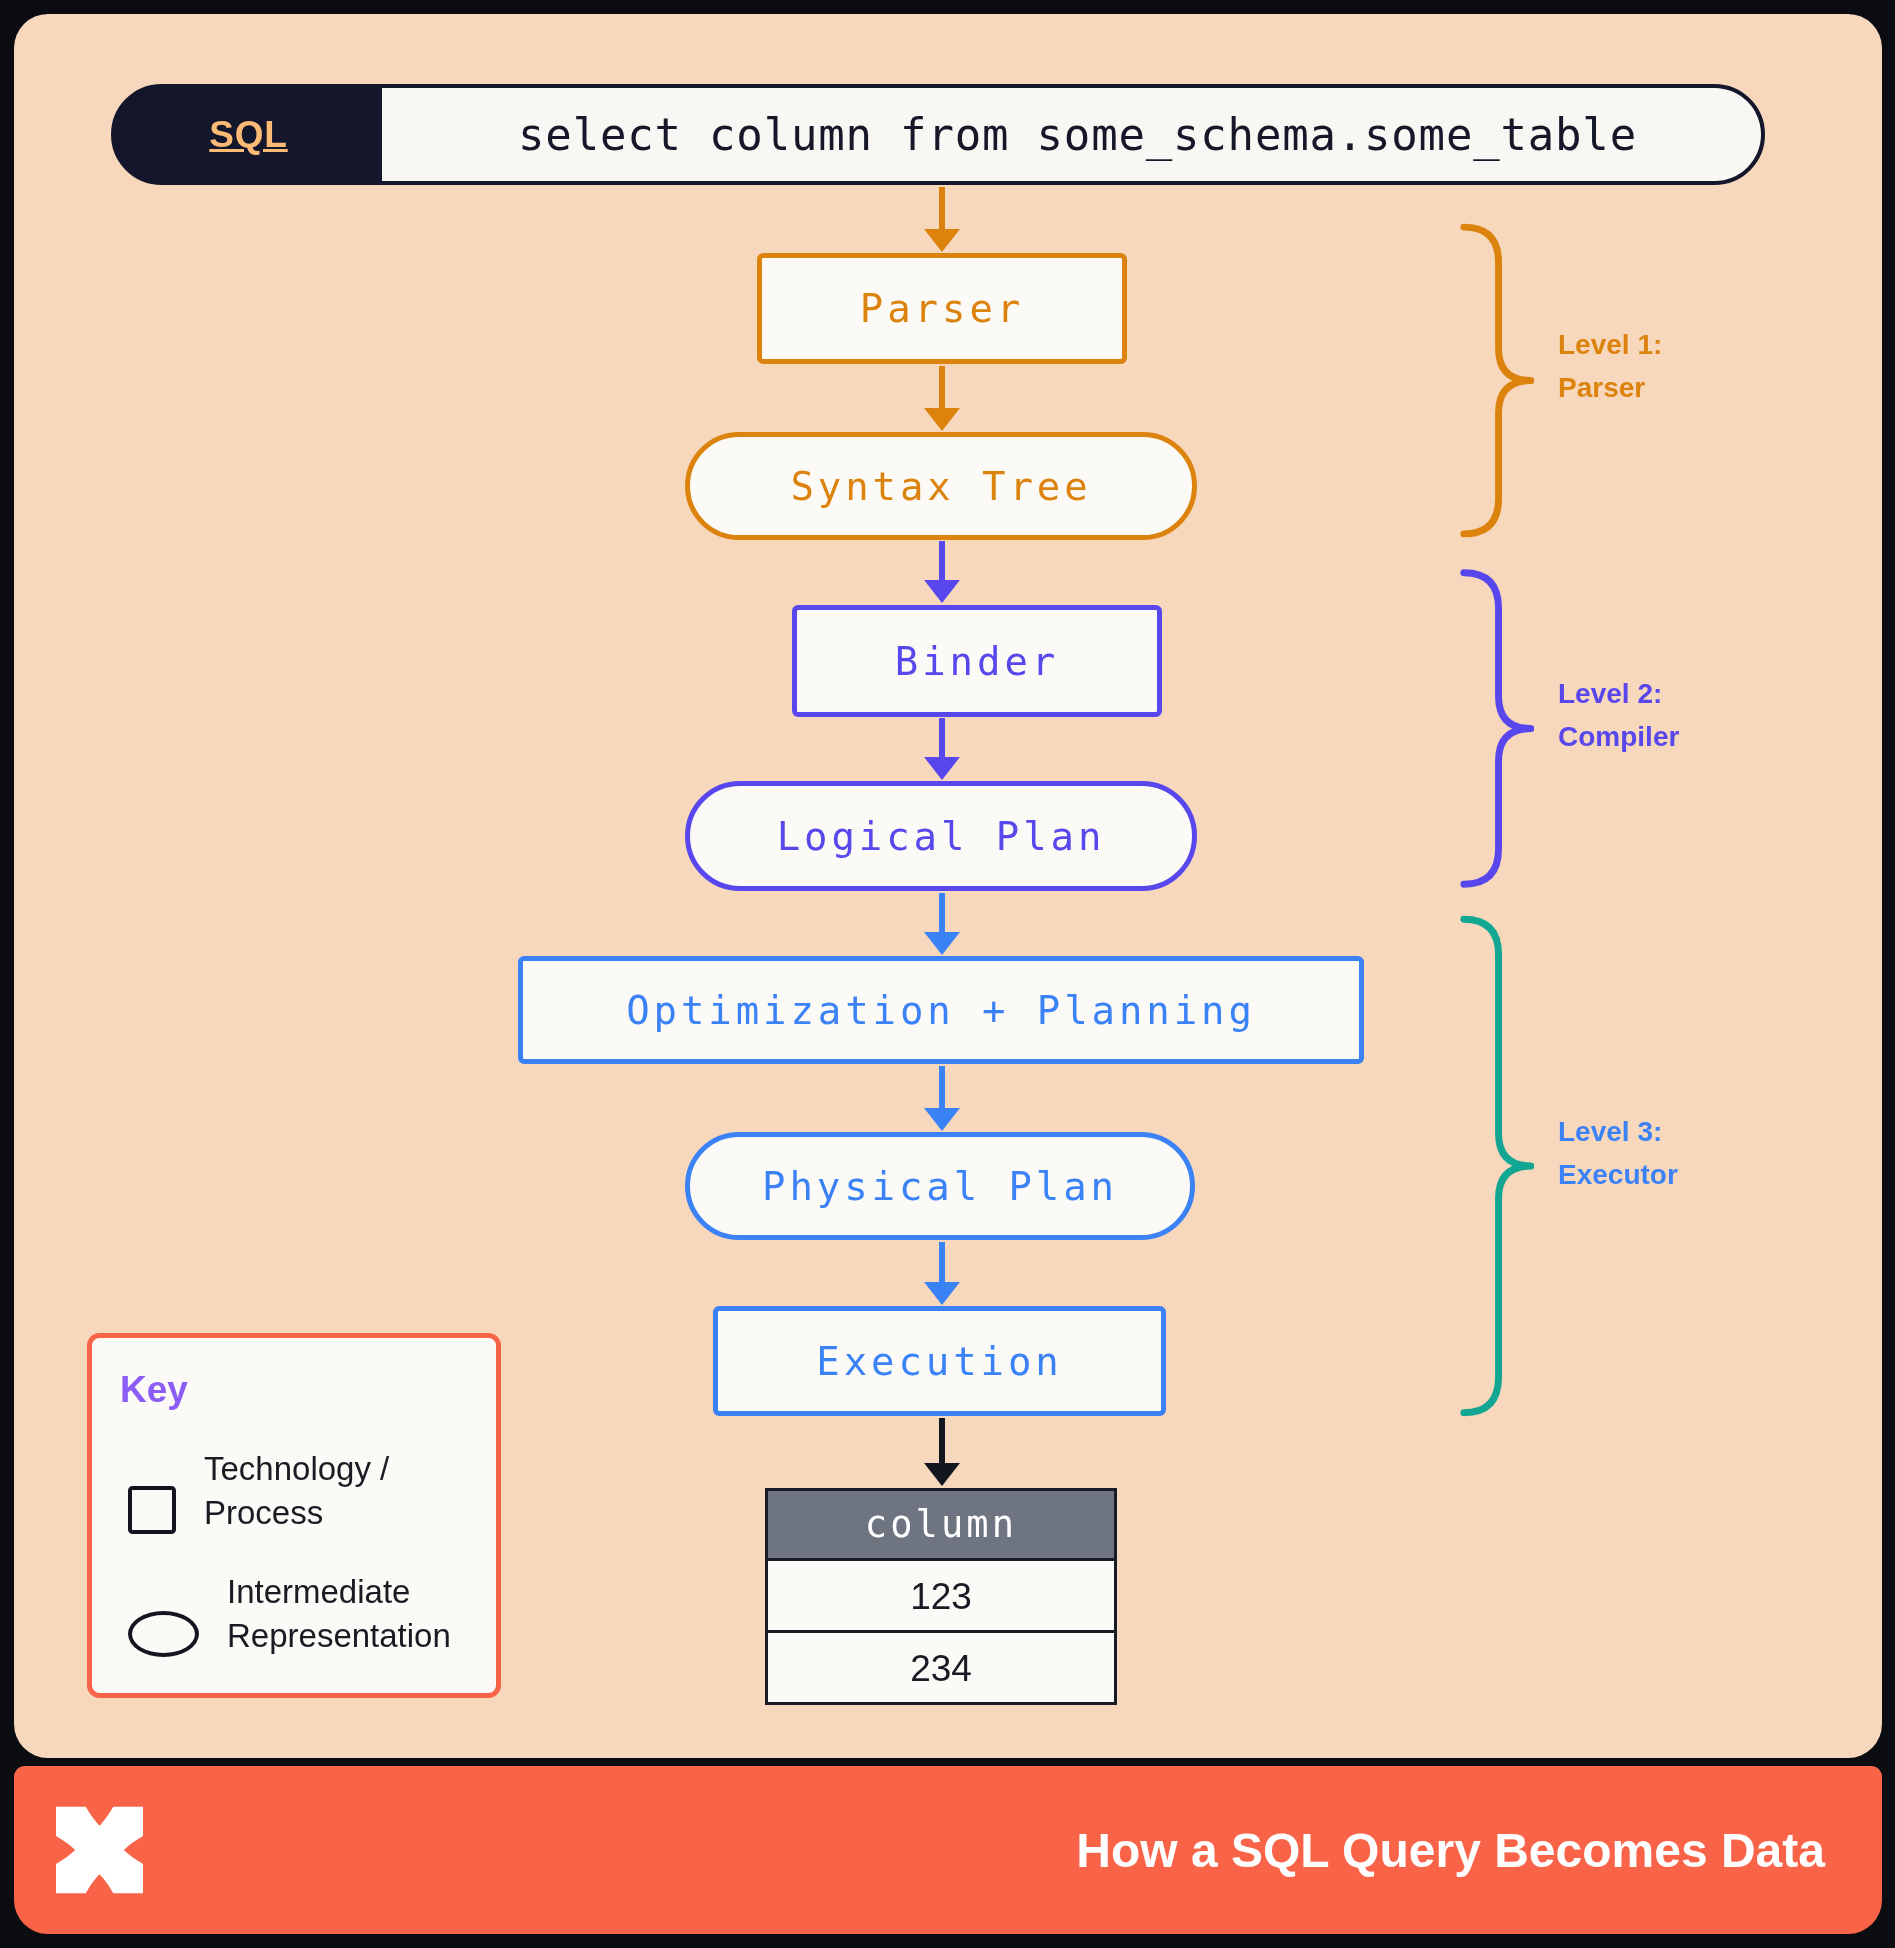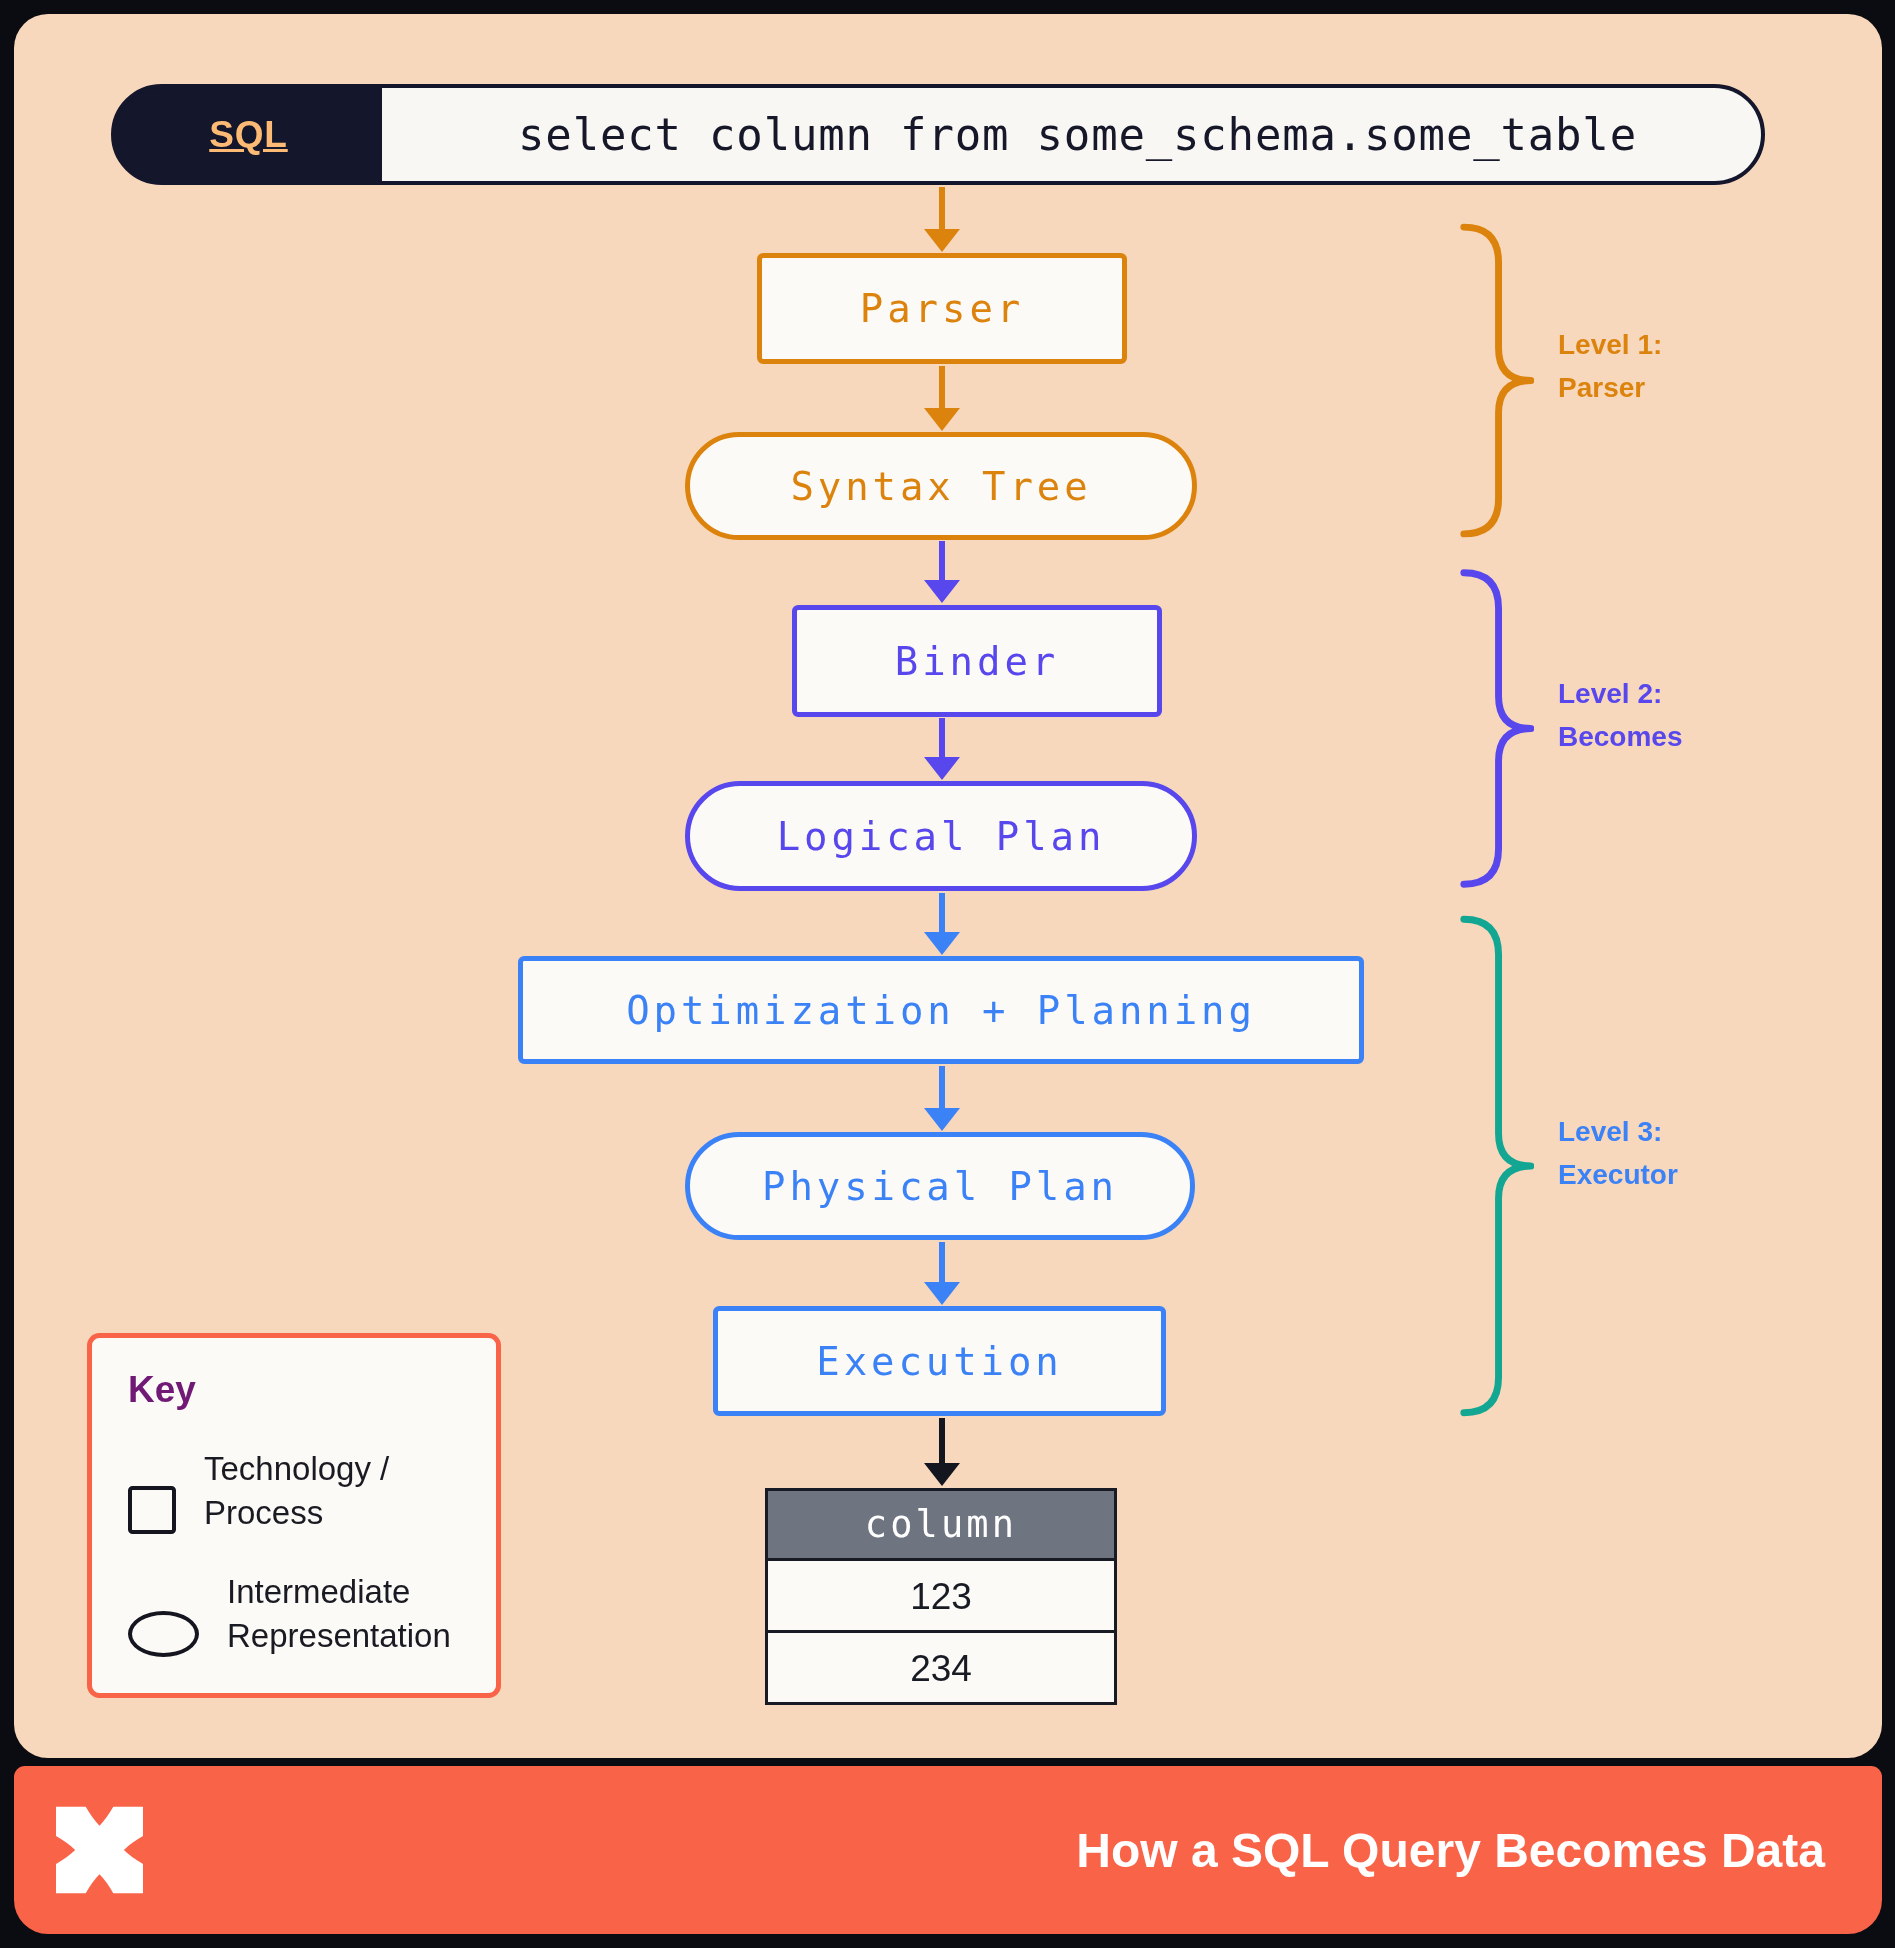--- a/index.html
+++ b/index.html
@@ -38,21 +38,21 @@
 
   
   .brace { position:absolute; }
   .brace path { fill:none; stroke-width:9; stroke-linecap:round; stroke-linejoin:round; }
 
   .level-label { position:absolute; font-weight:700; font-size:28px; line-height:1.52; }
 
   
   .key-box { position:absolute; left:87px; top:1333px; width:414px; height:365px;
              background:#FBFAF7; border:5.4px solid #F96449; border-radius:12.4px; }
-  .key-title { margin:31px 0 0 36px; font-size:37px; font-weight:700; color:#701a75; }
+  .key-title { margin:31px 0 0 28px; font-size:37px; font-weight:700; color:#8b5cf6; }
   .key-item { display:flex; align-items:flex-end; gap:28px; margin:36px 0 0 36px; }
   .key-shape-rect    { width:48px; height:48px; border:4.6px solid #14151F; border-radius:4.6px; background:#FCFAF7; flex-shrink:0; }
   .key-shape-ellipse { width:71px; height:46px; border:4.6px solid #14151F; border-radius:50%; background:#FCFAF7; flex-shrink:0; }
   .key-item-label { font-size:33px; line-height:1.32; color:#1A1A22; }
 
   
   .result-table { position:absolute; left:765px; top:1488px; width:352px; border:3.9px solid #181A24;
                   background:#FCFAF7; text-align:center; }
   .rt-header { background:#6E7480; color:#FFFFFF; font-family:"DejaVu Sans Mono", monospace;
                font-size:37px; height:67px; line-height:67px; letter-spacing:3.1px; }
@@ -140,21 +140,21 @@
   <svg class="brace" style="left:1460px; top:912px;" width="74" height="508" viewBox="0 0 96 656">
     <path d="M 5 8 Q 50 8 50 54 L 50 286 Q 50 328 92 328 Q 50 328 50 370 L 50 602 Q 50 648 5 648" stroke="#12A693"></path>
   </svg>
 
   <div class="level-label c-orange" style="left:1558px; top:324px;">
     <div>Level 1:</div>
     <div>Parser</div>
   </div>
   <div class="level-label c-purple" style="left:1558px; top:673px;">
     <div>Level 2:</div>
-    <div>Becomes</div>
+    <div>Compiler</div>
   </div>
   <div class="level-label c-teal" style="left:1558px; top:1111px;">
     <div>Level 3:</div>
     <div>Executor</div>
   </div>
 
   <div class="key-box">
     <div class="key-title">Key</div>
     <div class="key-item">
       <span class="key-shape-rect"></span>

